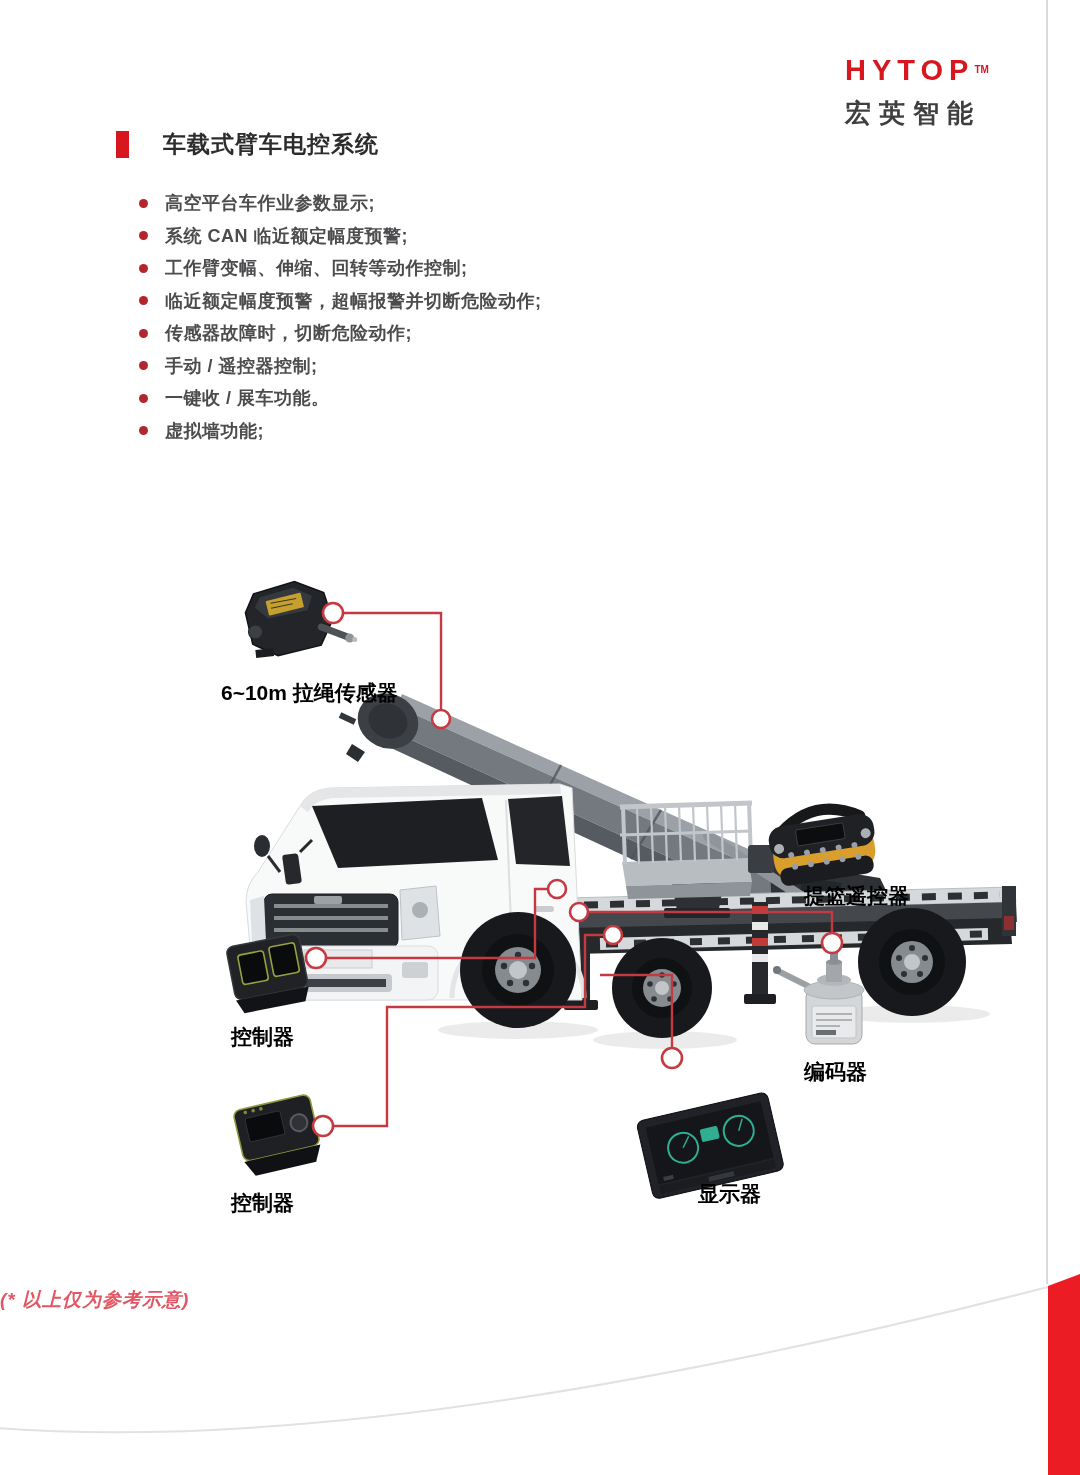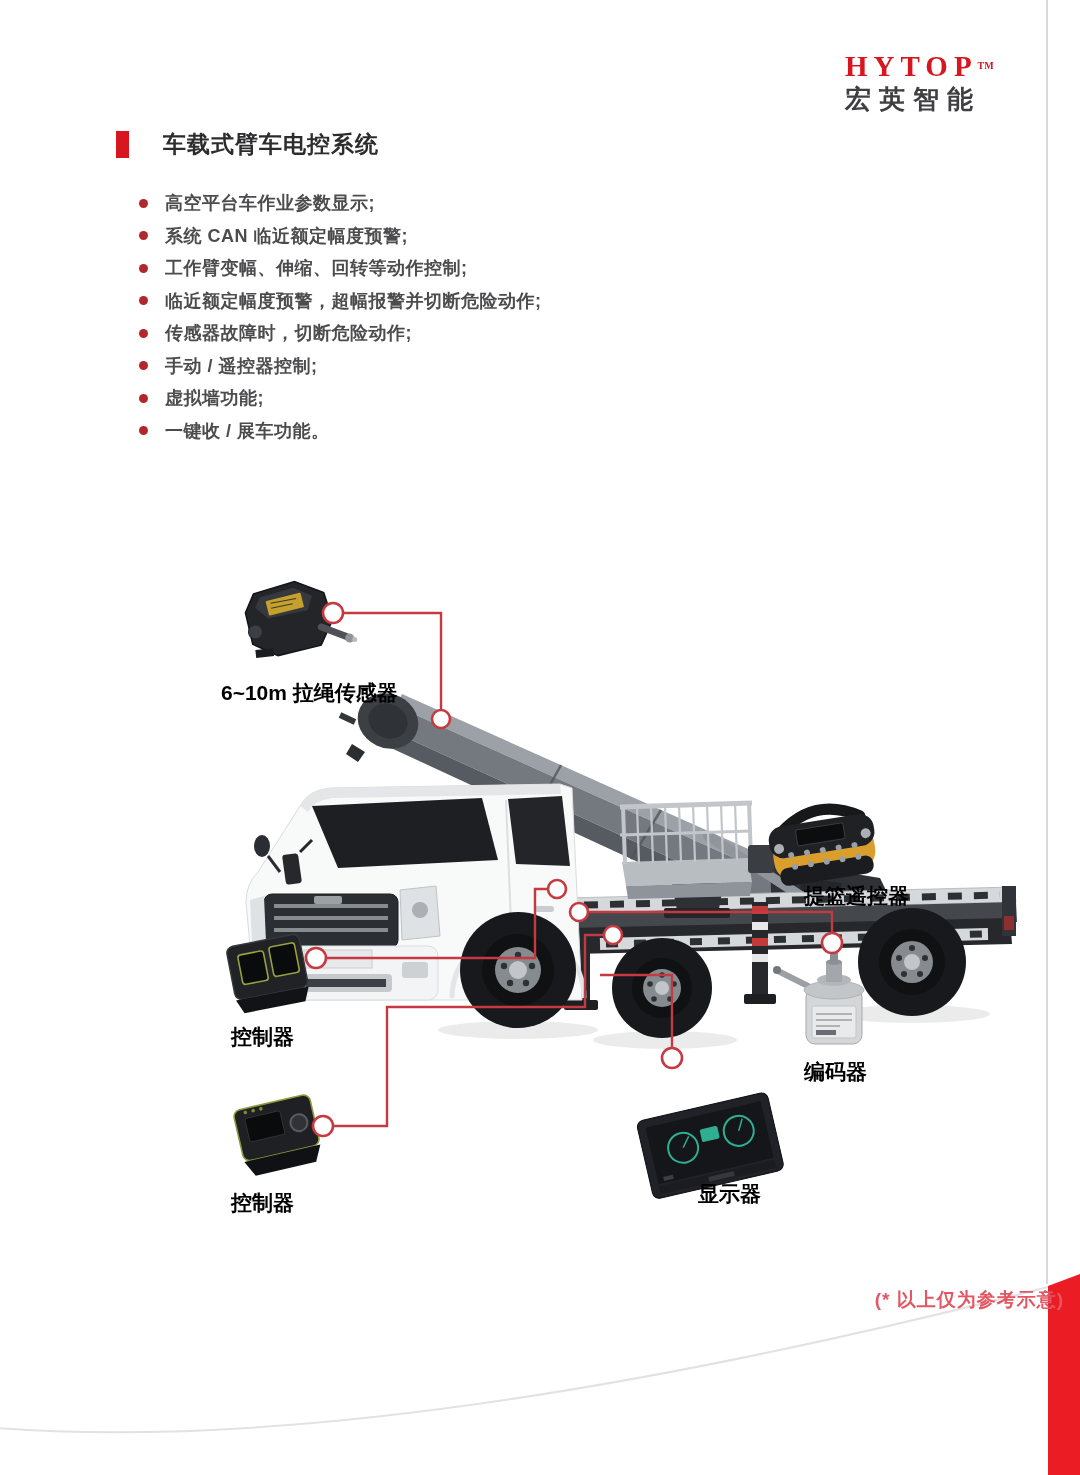--- a/index.html
+++ b/index.html
@@ -1,44 +1,44 @@
 <!DOCTYPE html>
 <html><head>
 <meta charset="utf-8">
 <style>
   html,body{margin:0;padding:0;background:#fff;}
   .page{position:relative;width:1080px;height:1475px;background:#ffffff;overflow:hidden;
         font-family:"Liberation Sans","DejaVu Sans",sans-serif;}
   
   .logo{position:absolute;left:845px;top:50px;width:200px;}
-  .logo-en{font-size:29px;font-weight:bold;color:#d8161f;letter-spacing:6px;line-height:32px;white-space:nowrap;font-family:Liberation Serif, serif;}
+  .logo-en{font-size:29px;font-weight:bold;color:#d8161f;letter-spacing:6px;line-height:40px;white-space:nowrap;}
   .logo-en sup{font-size:10px;letter-spacing:0;color:#d8161f;vertical-align:top;}
-  .logo-cn{font-size:26px;font-weight:bold;color:#3f3f41;letter-spacing:8px;margin-top:0;white-space:nowrap;}
+  .logo-cn{font-size:26px;font-weight:bold;color:#3f3f41;letter-spacing:8px;margin-top:6px;white-space:nowrap;}
   
   .sec-title{position:absolute;left:116px;top:129px;display:flex;align-items:center;gap:25px;}
   .marker{display:inline-block;width:13px;height:27px;background:#d8161f;margin-right:9px;}
   .sec-title h1{margin:0;font-size:23px;font-weight:bold;color:#2c2c2e;letter-spacing:1px;}
   
   .features{position:absolute;left:139px;top:193px;margin:0;padding:0;list-style:none;}
   .features li{display:flex;align-items:center;height:20px;margin-bottom:12.5px;}
   .dot{width:9px;height:9px;border-radius:50%;background:#b2262c;margin-right:17px;flex-shrink:0;}
   .ftxt{font-size:18px;color:#4c4c4e;letter-spacing:0.5px;white-space:nowrap;font-weight:bold;}
   
   .diagram{position:absolute;left:0;top:0;width:1080px;height:1475px;}
   
   .comp-label{position:absolute;color:#000000;font-weight:bold;font-size:21px;white-space:nowrap;}
   .lbl-sensor{left:221px;top:679px;}
   .lbl-remote{left:804px;top:882px;}
   .lbl-encoder{left:804px;top:1058px;}
   .lbl-ctrl1{left:231px;top:1023px;}
   .lbl-ctrl2{left:231px;top:1189px;}
   .lbl-display{left:682px;top:1180px;margin-left:16px;}
   
-  .footnote{position:absolute;left:0;top:1287px;width:1064px;text-align:right;
-            color:#e25763;font-size:19px;font-weight:bold;letter-spacing:1px;}
+  .footnote{position:absolute;left:0;top:1287px;width:1064px;text-align:left;
+            color:#e25763;font-size:19px;font-weight:bold;letter-spacing:1px;font-style:italic;}
   
   .right-border{position:absolute;left:1046px;top:0;width:2px;height:1284px;background:#dadada;}
 </style>
 </head>
 <body>
 
 <div class="page">
 
   <div class="logo">
     <div class="logo-en"><span>HYTOP</span><sup>TM</sup></div>
@@ -70,25 +70,25 @@
     <li>
         <span class="dot"></span>
         <span class="ftxt">传感器故障时，切断危险动作;</span>
       </li>
     <li>
         <span class="dot"></span>
         <span class="ftxt">手动 / 遥控器控制;</span>
       </li>
     <li>
         <span class="dot"></span>
+        <span class="ftxt">一键收 / 展车功能。</span>
+      </li>
+    <li>
+        <span class="dot"></span>
         <span class="ftxt">虚拟墙功能;</span>
-      </li>
-    <li>
-        <span class="dot"></span>
-        <span class="ftxt">一键收 / 展车功能。</span>
       </li>
   </ul>
 
   <svg class="diagram" viewBox="0 0 1080 1475">
 
     <g>
 
       <ellipse cx="518" cy="1030" rx="80" ry="9" fill="#000" opacity="0.08"></ellipse>
       <ellipse cx="665" cy="1040" rx="72" ry="9" fill="#000" opacity="0.08"></ellipse>
       <ellipse cx="912" cy="1014" rx="78" ry="9" fill="#000" opacity="0.08"></ellipse>

